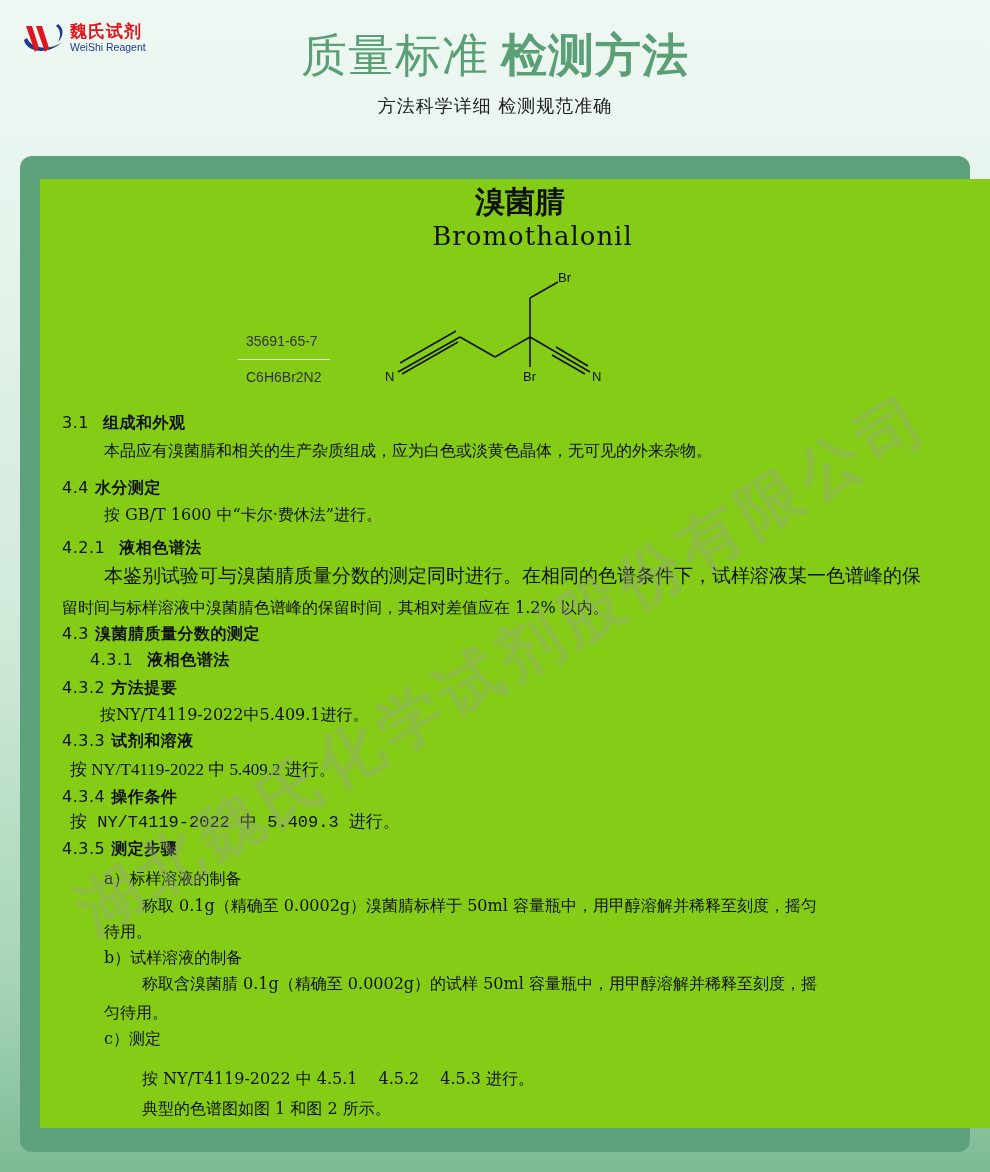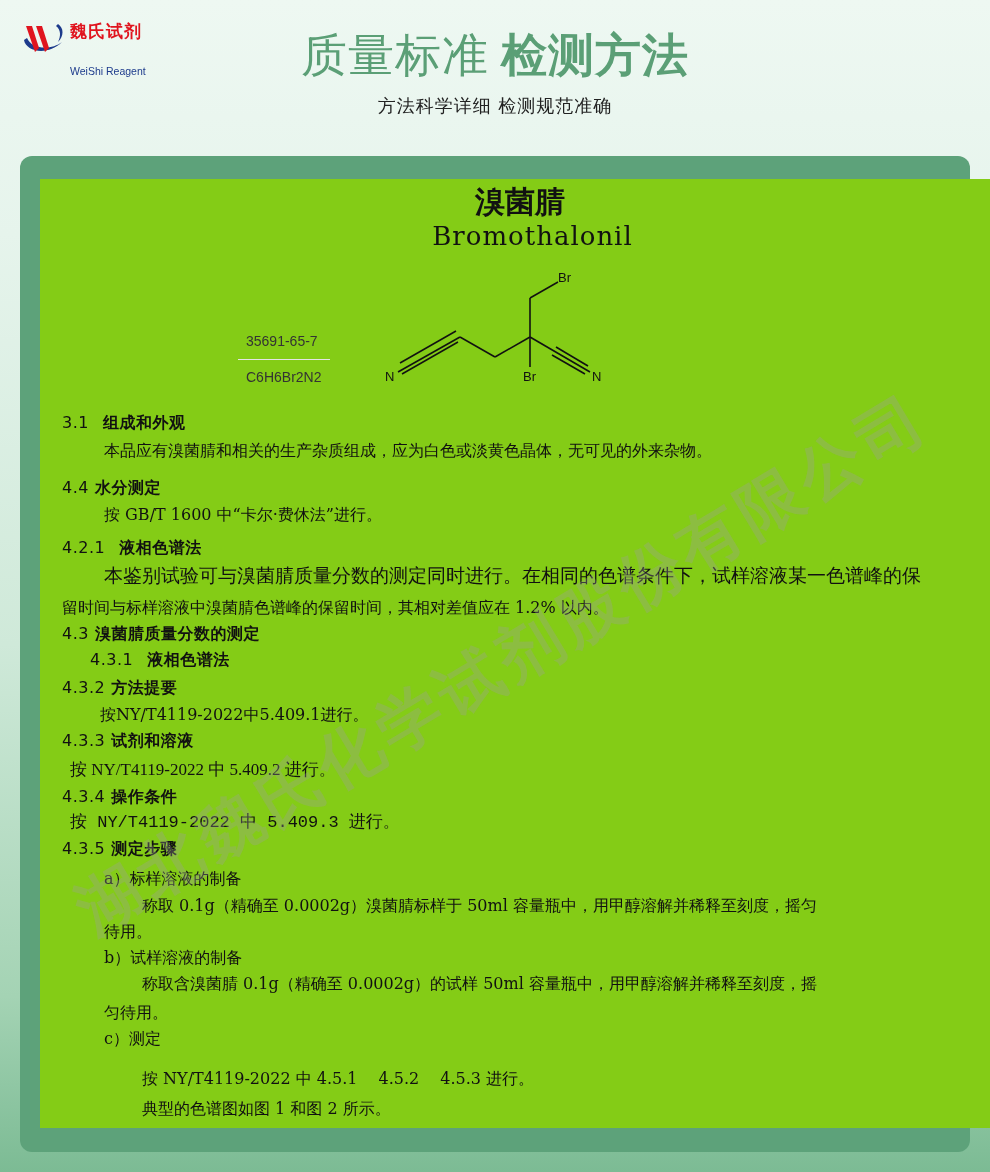--- a/index.html
+++ b/index.html
@@ -4,21 +4,21 @@
   <style>
     html, body { margin: 0; padding: 0; }
     body {
       width: 990px; height: 1172px; position: relative; overflow: hidden;
       background: linear-gradient(180deg, #eef8f2 0%, #e6f4ec 20%, #cfe9d9 55%, #a4d3b4 85%, #7cbb94 100%);
       font-family: "DejaVu Sans", sans-serif;
     }
     .logo { position: absolute; left: 18px; top: 18px; width: 130px; height: 40px; }
     .logo svg { position: absolute; left: 0; top: 0; }
     .logo-cn { position: absolute; left: 52px; top: 2px; font-size: 17px; font-weight: bold; color: #e0141e; letter-spacing: 1px; font-family: "DejaVu Sans", sans-serif; }
-    .logo-en { position: absolute; left: 52px; top: 23px; font-size: 10.5px; color: #1d3b8c; font-family: "Liberation Sans", sans-serif; white-space: nowrap; margin-top: 24px; }
+    .logo-en { position: absolute; left: 52px; top: 23px; font-size: 10.5px; color: #1d3b8c; font-family: "Liberation Sans", sans-serif; white-space: nowrap; }
     .hero-title { position: absolute; left: 0; right: 0; top: 26px; text-align: center; font-size: 46px; color: #5b9f76; letter-spacing: 1px; line-height: 58px; }
     .hero-title .light { font-weight: normal; }
     .hero-title .bold { font-weight: bold; margin-left: 12px; }
     .hero-sub { position: absolute; left: 0; right: 0; top: 94px; text-align: center; font-size: 18px; color: #222; letter-spacing: 1px; }
     .frame { position: absolute; left: 20px; top: 156px; width: 950px; height: 996px; background: #5da27a; border-radius: 12px; }
     .paper { position: absolute; left: 40px; top: 179px; width: 960px; height: 949px; background: #84cc16; overflow: hidden; }
     .notch { position: absolute; left: 950px; top: 406px; width: 5px; height: 68px; background: #fff; }
     .doc-title-cn { position: absolute; left: 0; right: 0; top: 3px; text-align: center; font-size: 30px; font-weight: bold; color: #111; }
     .doc-title-en { position: absolute; left: 0; right: 0; top: 42px; text-align: center; font-size: 26px; color: #111; font-family: "DejaVu Serif", serif; letter-spacing: 1px; margin-left: 25px; }
     .meta-cas { position: absolute; left: 206px; top: 154px; font-size: 14px; color: #333; font-family: "Liberation Sans", sans-serif; }

